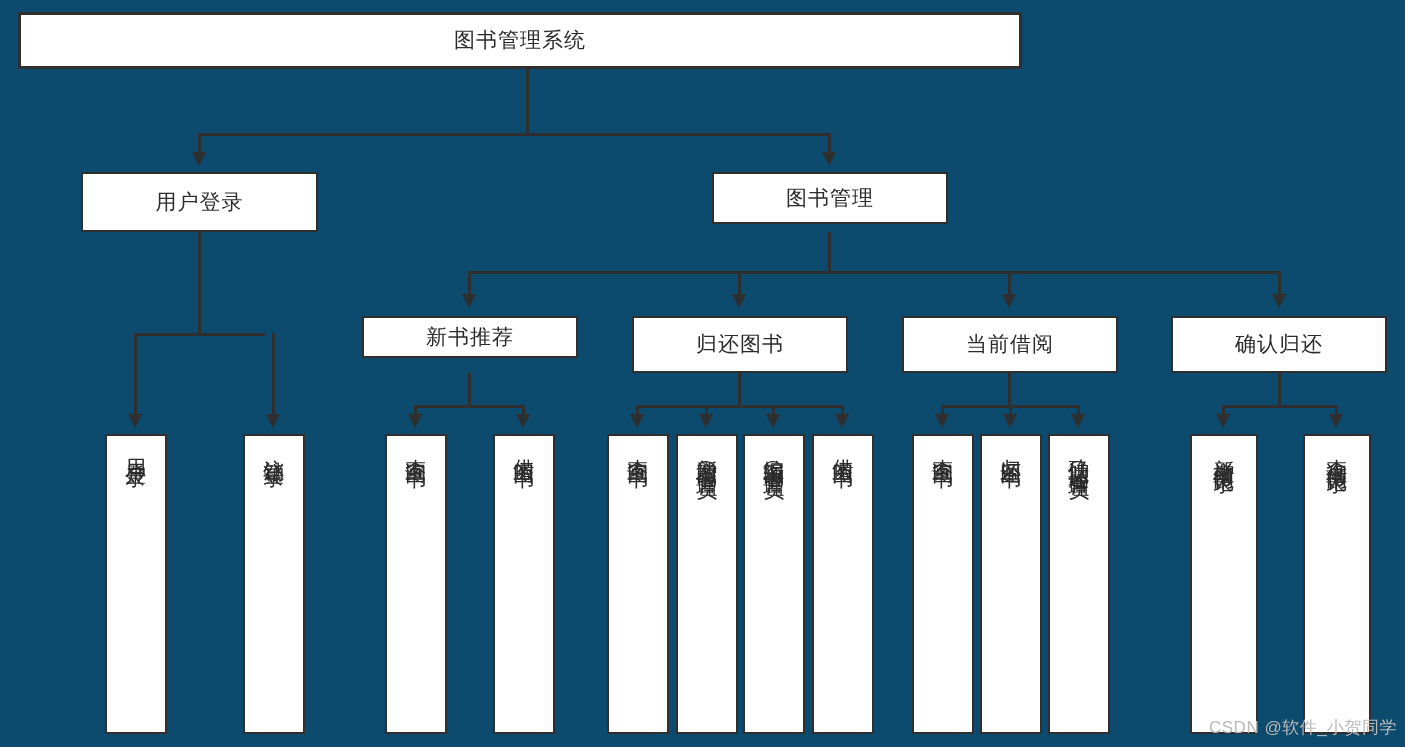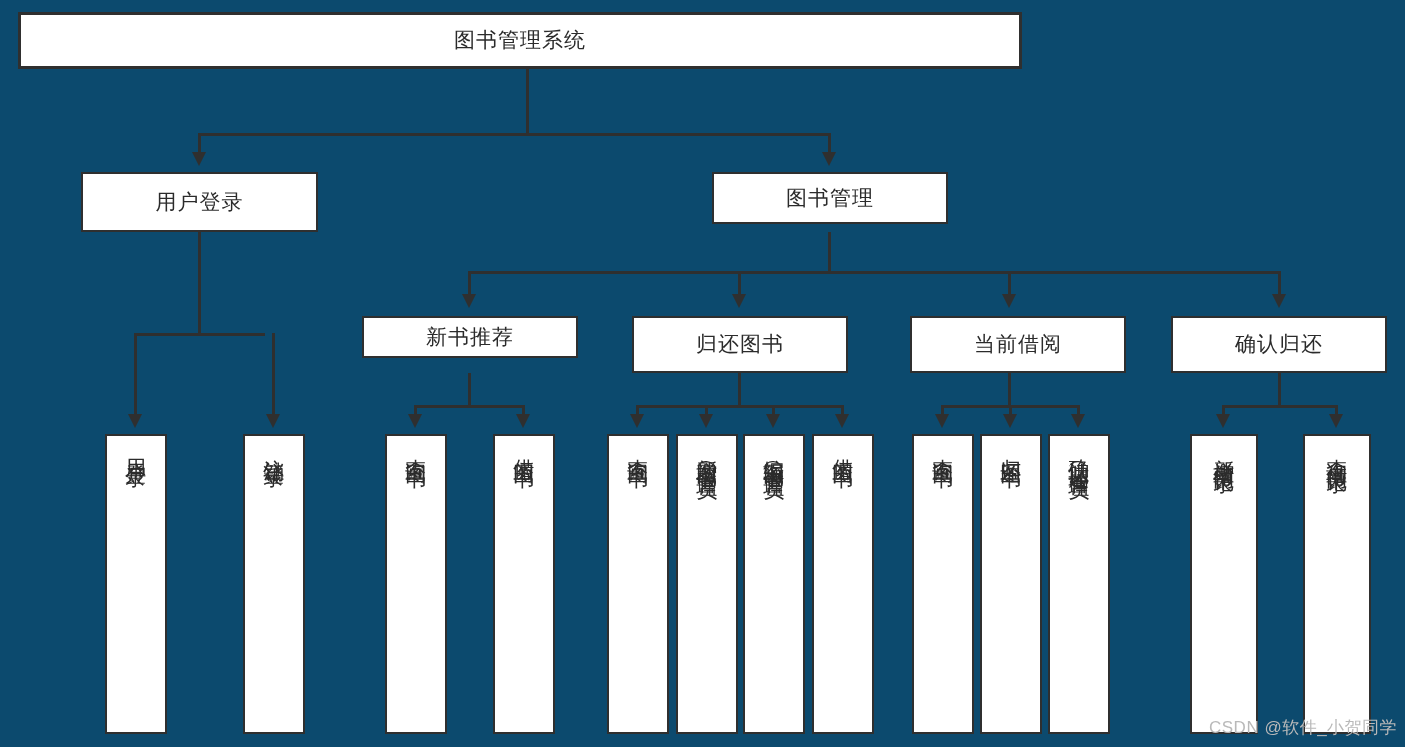--- a/index.html
+++ b/index.html
@@ -115,21 +115,21 @@
   <div class="arrow" style="left:1272px;top:294px;"></div>
 
   <div class="node" style="left:362px;top:316px;width:216px;height:42px;">
     <span class="node-label">新书推荐</span>
   </div>
 
   <div class="node" style="left:632px;top:316px;width:216px;height:57px;">
     <span class="node-label">归还图书</span>
   </div>
 
-  <div class="node" style="left:902px;top:316px;width:216px;height:57px;margin-left:8px;">
+  <div class="node" style="left:902px;top:316px;width:216px;height:57px;">
     <span class="node-label">当前借阅</span>
   </div>
 
   <div class="node" style="left:1171px;top:316px;width:216px;height:57px;">
     <span class="node-label">确认归还</span>
   </div>
 
   <div class="edge v" style="left:468px;top:373px;width:2.5px;height:34px;"></div>
   <div class="edge h" style="left:414px;top:405px;width:110px;height:2.5px;"></div>
   <div class="edge v" style="left:414px;top:405px;width:2.5px;height:10px;"></div>

